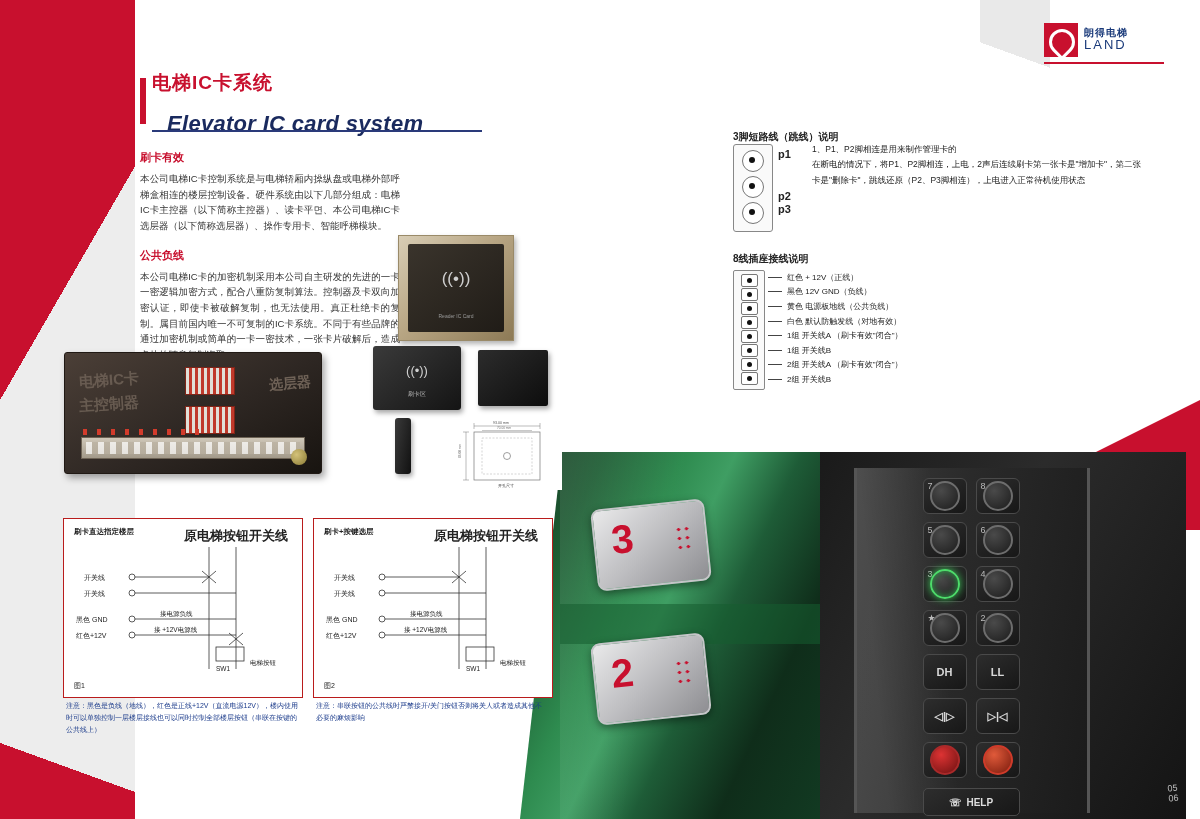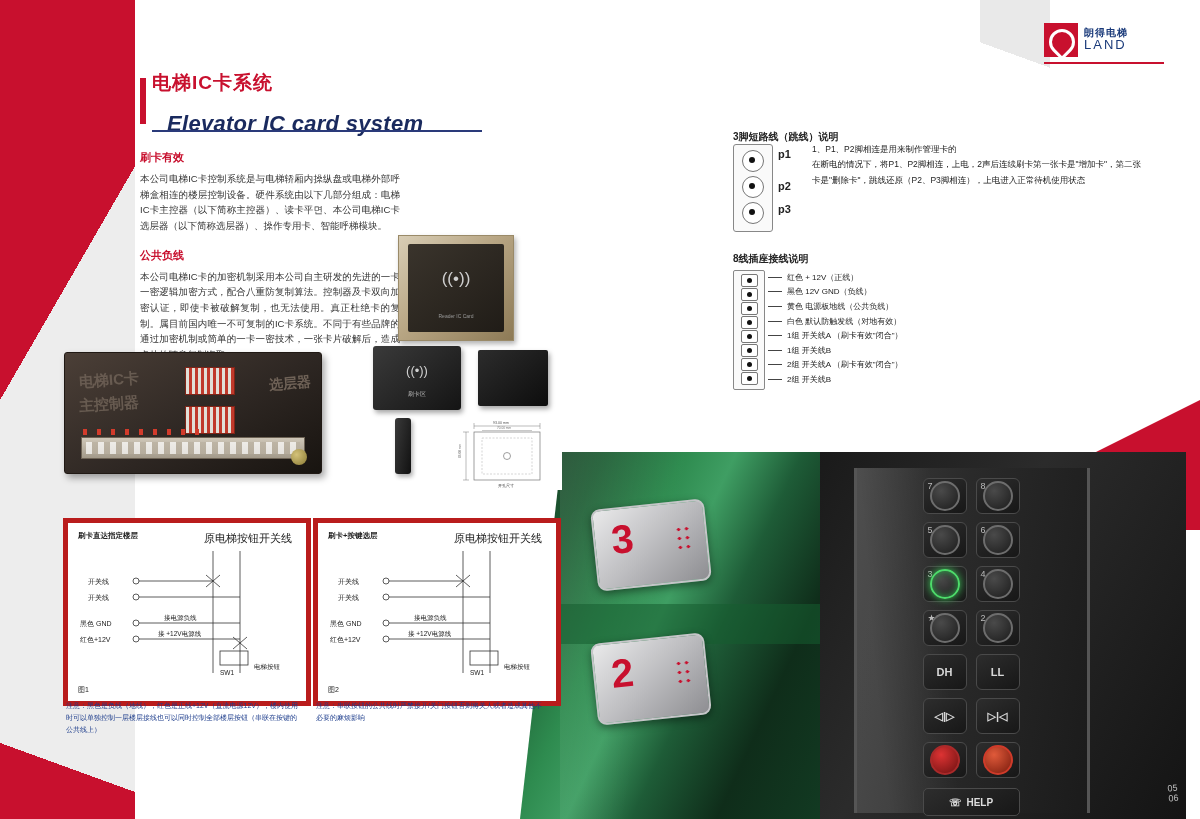--- a/index.html
+++ b/index.html
@@ -137,46 +137,46 @@
 
   
   .tech-draw{
     position:absolute;left:452px;top:418px;width:110px;height:72px;z-index:5;
     background:#fff;border:0;
   }
   .tech-draw svg{display:block;}
 
   
   .wbox{
-    position:absolute;top:518px;height:178px;background:#fff;border:5px solid #b91c1c;z-index:5;
+    position:absolute;top:518px;height:178px;background:#fff;border:1px solid #b91c1c;z-index:5;
   }
   .wbox1{left:63px;width:238px;}
   .wbox2{left:313px;width:238px;}
   .wbox .cap-l{position:absolute;left:10px;top:8px;font-size:7.5px;color:#222;font-weight:bold;}
-  .wbox .cap-r{position:absolute;right:14px;top:8px;font-size:11px;color:#222;font-weight:normal;}
+  .wbox .cap-r{position:absolute;right:14px;top:8px;font-size:13px;color:#222;font-weight:bold;}
   .wbox .fig{position:absolute;left:10px;bottom:6px;font-size:7px;color:#222;}
   .wbox svg{position:absolute;left:0;top:0;}
 
   .note{
     position:absolute;top:700px;font-size:7px;line-height:1.7;color:#1a3a8a;z-index:5;width:232px;
   }
   .note1{left:66px;}
   .note2{left:316px;}
 
   
   .jump-h{position:absolute;left:733px;top:130px;font-size:10px;font-weight:bold;color:#222;z-index:5;}
   .jump-box{
     position:absolute;left:733px;top:144px;width:38px;height:86px;
     border:1px solid #888;border-radius:3px;background:#fafafa;z-index:5;
   }
   .jump-pin{position:absolute;left:8px;width:20px;height:20px;border:1px solid #777;border-radius:50%;background:#fff;}
   .jump-pin:after{content:"";position:absolute;left:6px;top:6px;width:6px;height:6px;border-radius:50%;background:#111;}
   .jp1{top:5px;} .jp2{top:31px;} .jp3{top:57px;}
   .jump-lbl{position:absolute;left:778px;font-size:11px;font-weight:bold;color:#222;z-index:5;}
-  .jl1{top:148px;text-align:center;} .jl2{top:180px;} .jl3{top:203px;}
+  .jl1{top:148px;text-align:center;} .jl2{top:190px;} .jl3{top:203px;}
   .jump-text{position:absolute;left:812px;width:330px;font-size:8.5px;line-height:1.8;color:#222;z-index:5;}
   .jt1{top:142px;}
   .jt2{top:209px;}
 
   
   .sock-h{position:absolute;left:733px;top:252px;font-size:10px;font-weight:bold;color:#222;z-index:5;}
   .sock-box{
     position:absolute;left:733px;top:270px;width:30px;height:118px;
     border:1px solid #888;border-radius:2px;background:#fafafa;z-index:5;
   }

